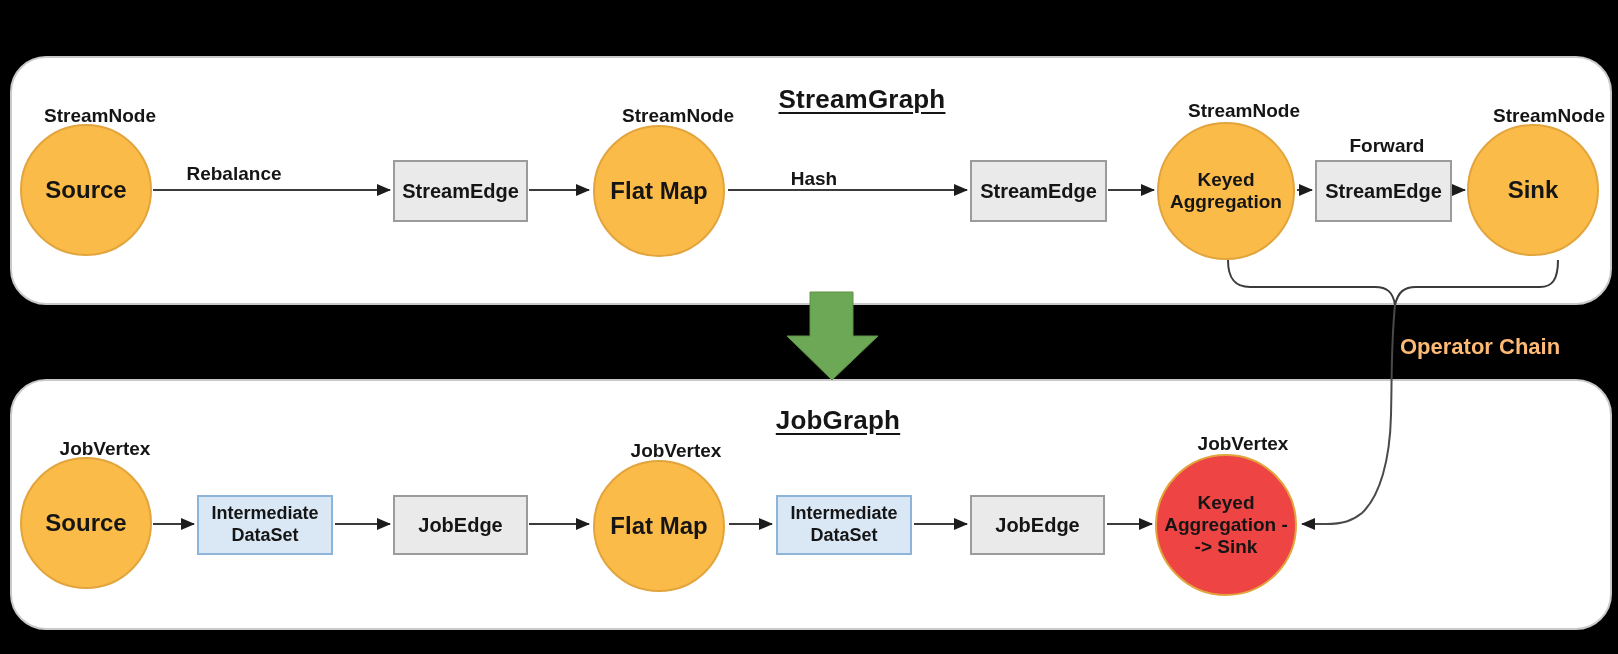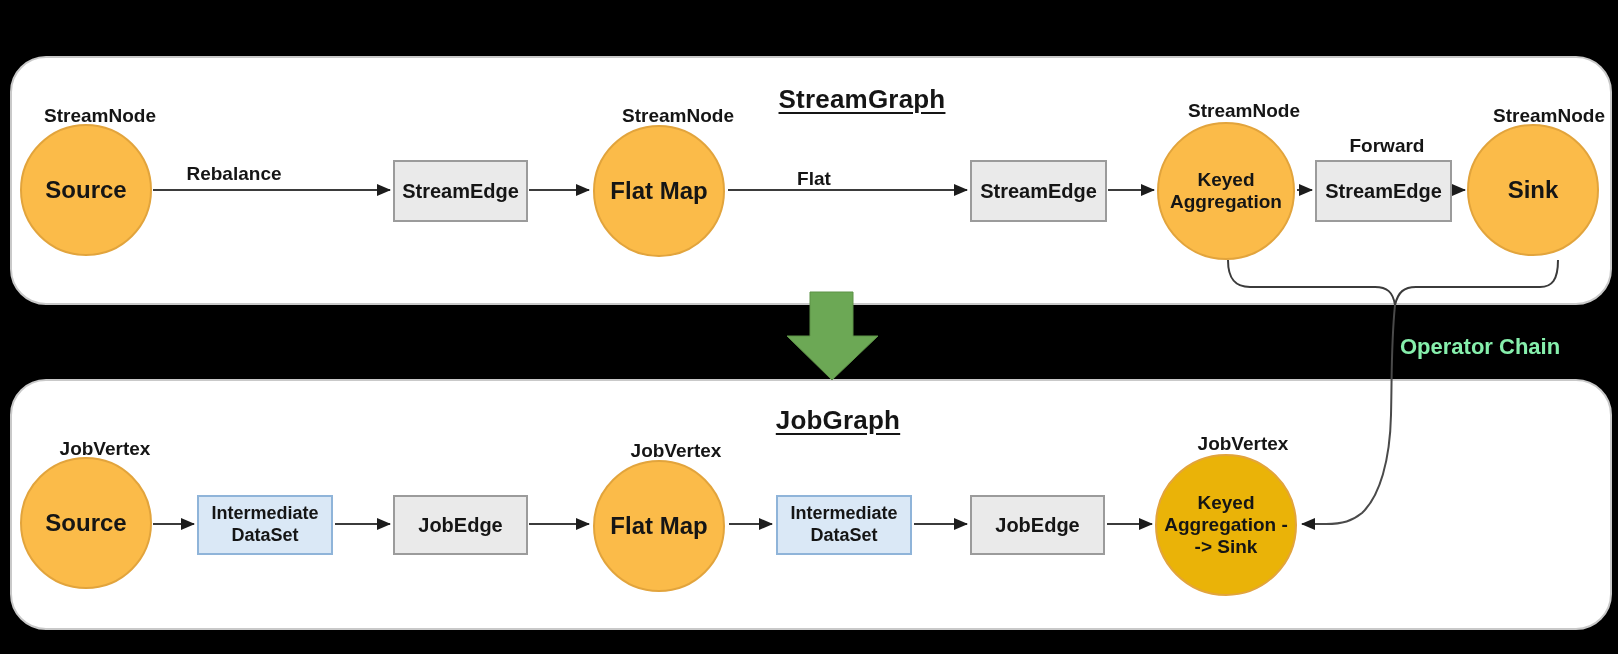--- a/index.html
+++ b/index.html
@@ -87,38 +87,38 @@
   <div class="tlabel" style="left:588px;top:105px;">StreamNode</div>
   <div class="tlabel" style="left:1154px;top:100px;">StreamNode</div>
   <div class="tlabel" style="left:1459px;top:105px;">StreamNode</div>
 
   <div class="node" style="left: 20px; top: 124px; width: 132px; height: 132px; background: rgb(251, 187, 73); border-color: rgb(226, 164, 60);">Source</div>
   <div class="node" style="left: 593px; top: 125px; width: 132px; height: 132px; background: rgb(251, 187, 73); border-color: rgb(226, 164, 60);">Flat Map</div>
   <div class="node" style="left: 1467px; top: 124px; width: 132px; height: 132px; background: rgb(251, 187, 73); border-color: rgb(226, 164, 60);">Sink</div>
   <div class="node small" style="left: 1157px; top: 122px; width: 138px; height: 138px; background: rgb(251, 187, 73); border-color: rgb(226, 164, 60);">Keyed Aggregation</div>
 
   <div class="elabel" style="left:159px;top:163px;">Rebalance</div>
-  <div class="elabel" style="left:739px;top:168px;">Flat</div>
+  <div class="elabel" style="left:739px;top:168px;">Hash</div>
   <div class="elabel" style="left:1312px;top:135px;">Forward</div>
 
   <div class="ebox" style="left: 393px; top: 160px; width: 135px; height: 62px; background: rgb(234, 234, 234); border-color: rgb(155, 155, 155);">StreamEdge</div>
   <div class="ebox" style="left: 970px; top: 160px; width: 137px; height: 62px; background: rgb(234, 234, 234); border-color: rgb(155, 155, 155);">StreamEdge</div>
   <div class="ebox" style="left: 1315px; top: 160px; width: 137px; height: 62px; background: rgb(234, 234, 234); border-color: rgb(155, 155, 155);">StreamEdge</div>
 
-  <div class="opchain" style="left: 1400px; top: 334px; color: #86efac;">Operator Chain</div>
+  <div class="opchain" style="left: 1400px; top: 334px; color: #fdba74;">Operator Chain</div>
 
   <div class="title" style="left:688px;top:381px;">JobGraph</div>
 
   <div class="tlabel" style="left:15px;top:438px;">JobVertex</div>
   <div class="tlabel" style="left:586px;top:440px;">JobVertex</div>
   <div class="tlabel" style="left:1153px;top:433px;">JobVertex</div>
 
   <div class="node" style="left: 20px; top: 457px; width: 132px; height: 132px; background: rgb(251, 187, 73); border-color: rgb(226, 164, 60);">Source</div>
   <div class="node" style="left: 593px; top: 460px; width: 132px; height: 132px; background: rgb(251, 187, 73); border-color: rgb(226, 164, 60);">Flat Map</div>
-  <div class="node small" style="left: 1155px; top: 454px; width: 142px; height: 142px; background: #eab308; border-color: rgb(226, 164, 60);">Keyed Aggregation --&gt; Sink</div>
+  <div class="node small" style="left: 1155px; top: 454px; width: 142px; height: 142px; background: #ef4444; border-color: rgb(226, 164, 60);">Keyed Aggregation --&gt; Sink</div>
 
   <div class="dbox" style="left: 197px; top: 495px; width: 136px; height: 60px; background: rgb(218, 232, 246); border-color: rgb(143, 180, 217);">Intermediate DataSet</div>
   <div class="dbox" style="left: 776px; top: 495px; width: 136px; height: 60px; background: rgb(218, 232, 246); border-color: rgb(143, 180, 217);">Intermediate DataSet</div>
 
   <div class="ebox" style="left: 393px; top: 495px; width: 135px; height: 60px; background: rgb(234, 234, 234); border-color: rgb(155, 155, 155);">JobEdge</div>
   <div class="ebox" style="left: 970px; top: 495px; width: 135px; height: 60px; background: rgb(234, 234, 234); border-color: rgb(155, 155, 155);">JobEdge</div>
 
 </div>
 
 </body></html>

